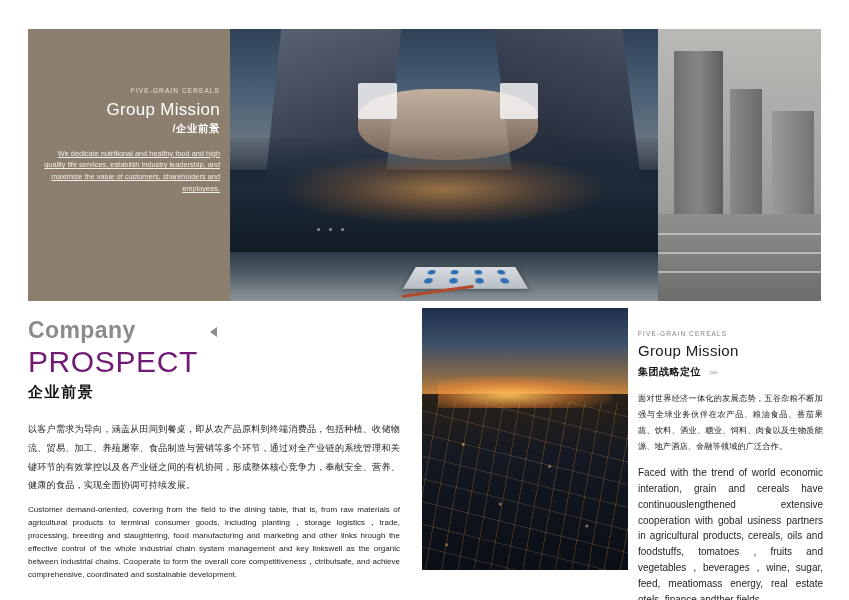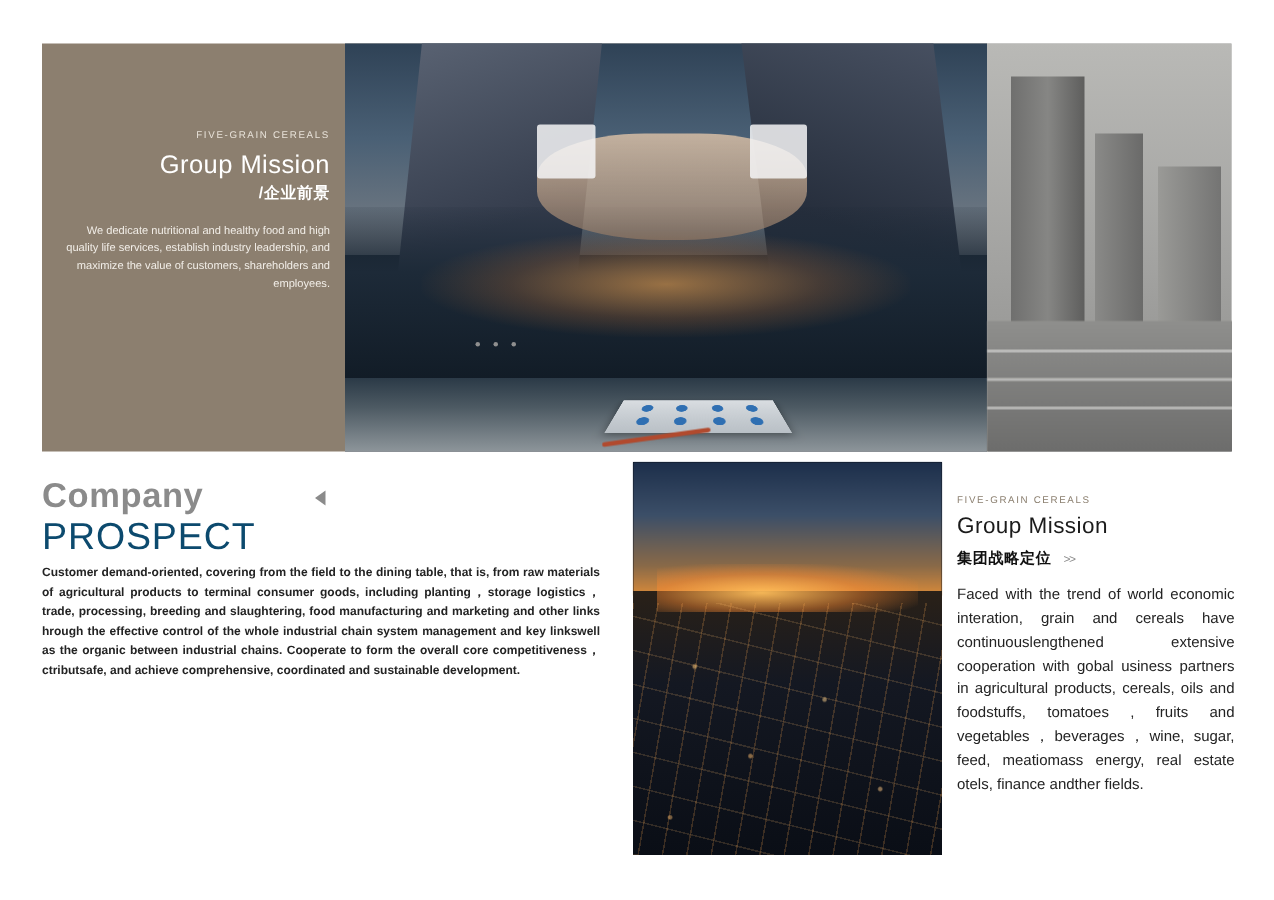--- a/index.html
+++ b/index.html
@@ -61,20 +61,21 @@
     font-size: 8.2px;
     line-height: 1.85;
     letter-spacing: 0.2px;
     color: #f2eee8;
   }
   .mission-en-body {
     font-size: 7.4px;
     line-height: 1.6;
     color: #f2eee8;
     margin-top: 2px;
+    text-decoration: underline;
   }
 
   
   .photo-handshake {
     position: absolute;
     left: 202px;
     top: 0;
     width: 428px;
     height: 272px;
     overflow: hidden;
@@ -184,22 +185,22 @@
   }
   .prospect-h1 {
     font-size: 23px;
     color: #8b8b8b;
     font-weight: bold;
     letter-spacing: 0.4px;
     margin: 0;
     line-height: 1.1;
   }
   .prospect-h2 {
-    font-size: 25px;
-    color: #0c4a6e;
+    font-size: 30px;
+    color: #701a75;
     font-weight: normal;
     letter-spacing: 0.6px;
     margin: 2px 0 0 0;
     line-height: 1.1;
   }
   .prospect-h3 {
     font-size: 15px;
     color: #111111;
     font-weight: bold;
     letter-spacing: 1.6px;
@@ -221,21 +222,20 @@
     color: #232323;
     letter-spacing: 0.2px;
     text-align: justify;
   }
   .prospect-en {
     margin-top: 3px;
     font-size: 8px;
     line-height: 1.62;
     color: #232323;
     text-align: justify;
-    font-weight: bold;
   }
   .dots {
     position: absolute;
     left: 317px;
     top: 228px;
     display: flex;
     gap: 9px;
   }
   .dots span {
     width: 3px; height: 3px;
@@ -381,20 +381,22 @@
       <div class="pb-stripe" style="top:66%"></div>
     </div>
   </div>
 
 </div>
 
 <div class="prospect">
   <div class="tri-left"></div>
   <h1 class="prospect-h1">Company</h1>
   <h2 class="prospect-h2">PROSPECT</h2>
+  <h3 class="prospect-h3">企业前景</h3>
+  <p class="prospect-cn">以客户需求为导向，涵盖从田间到餐桌，即从农产品原料到终端消费品，包括种植、收储物流、贸易、加工、养殖屠宰、食品制造与营销等多个环节，通过对全产业链的系统管理和关键环节的有效掌控以及各产业链之间的有机协同，形成整体核心竞争力，奉献安全、营养、健康的食品，实现全面协调可持续发展。</p>
   <p class="prospect-en">Customer demand-oriented, covering from the field to the dining table, that is, from raw materials of agricultural products to terminal consumer goods, including planting，storage logistics，trade, processing, breeding and slaughtering, food manufacturing and marketing and other links hrough the effective control of the whole industrial chain system management and key linkswell as the organic between industrial chains.  Cooperate to form the overall  core competitiveness，ctributsafe, and achieve comprehensive, coordinated and sustainable development.</p>
 </div>
 
 <div class="dots">
   <span></span>
   <span></span>
   <span></span>
 </div>
 
 <div class="photo-night">
@@ -405,14 +407,15 @@
   <div class="pn-lights"></div>
 </div>
 
 <div class="strategy">
   <div class="st-eyebrow">FIVE-GRAIN CEREALS</div>
   <div class="st-title">Group Mission</div>
   <div class="st-title-row">
     <span class="st-title-cn">集团战略定位</span>
     <span class="st-chev">&gt;&gt;</span>
   </div>
+  <p class="st-cn">面对世界经济一体化的发展态势，五谷杂粮不断加强与全球业务伙伴在农产品、粮油食品、番茄果蔬、饮料、酒业、糖业、饲料、肉食以及生物质能源、地产酒店、金融等领域的广泛合作。</p>
   <p class="st-en">Faced with the trend of world economic interation, grain and cereals  have continuouslengthened extensive cooperation with gobal usiness partners in agricultural products, cereals, oils and foodstuffs, tomatoes , fruits and vegetables，beverages，wine, sugar, feed, meatiomass energy, real estate otels, finance andther fields.</p>
 </div>
 
 </body></html>

